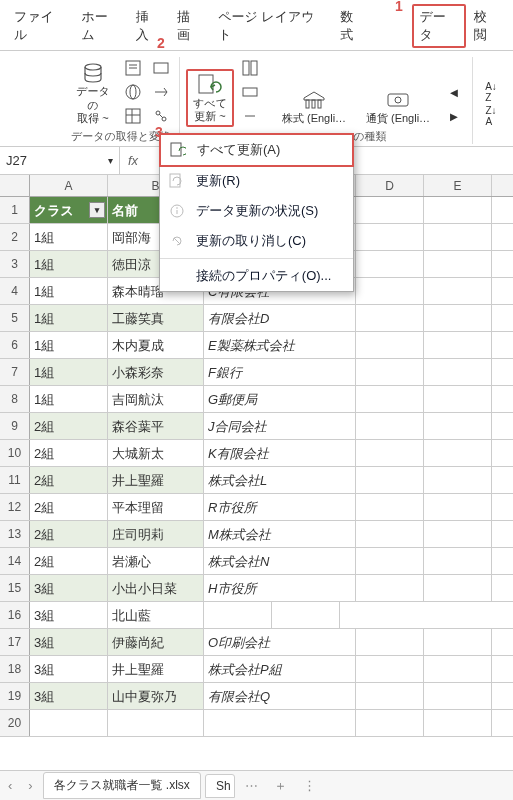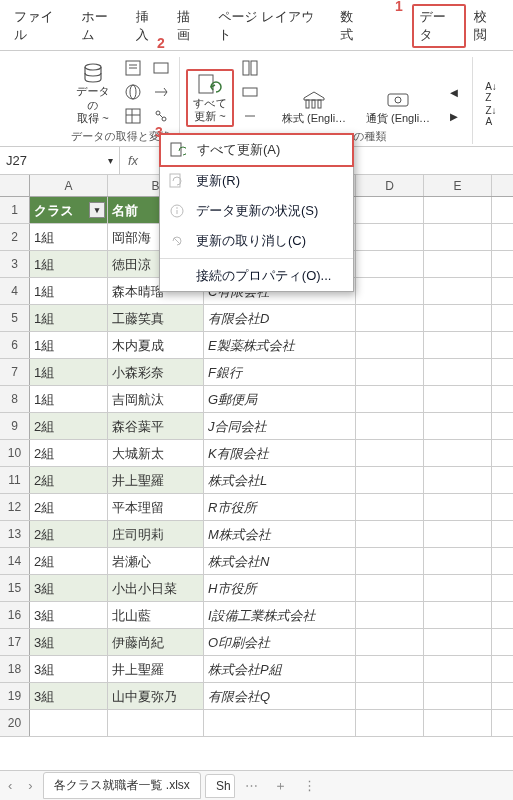--- a/index.html
+++ b/index.html
@@ -350,21 +350,20 @@
         <div class="cell colA f">3組</div>
         <div class="cell colB f">小出小日菜</div>
         <div class="cell colC">H市役所</div>
         <div class="cell colD"></div>
         <div class="cell colE"></div>
       </div>
       <div class="row datarow">
         <div class="rowhdr">16</div>
         <div class="cell colA f">3組</div>
         <div class="cell colB f">北山藍</div>
-        <div class="cell colC">I設備工業株式会社</div>
         <div class="cell colD"></div>
         <div class="cell colE"></div>
       </div>
       <div class="row datarow even">
         <div class="rowhdr">17</div>
         <div class="cell colA f">3組</div>
         <div class="cell colB f">伊藤尚紀</div>
         <div class="cell colC">O印刷会社</div>
         <div class="cell colD"></div>
         <div class="cell colE"></div>

